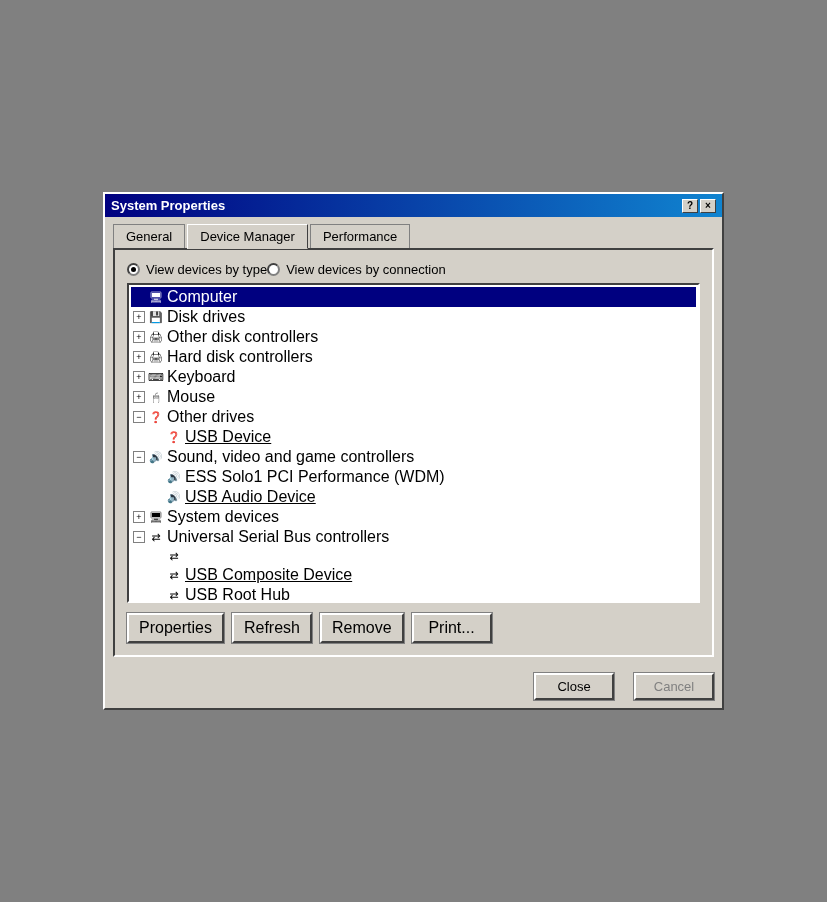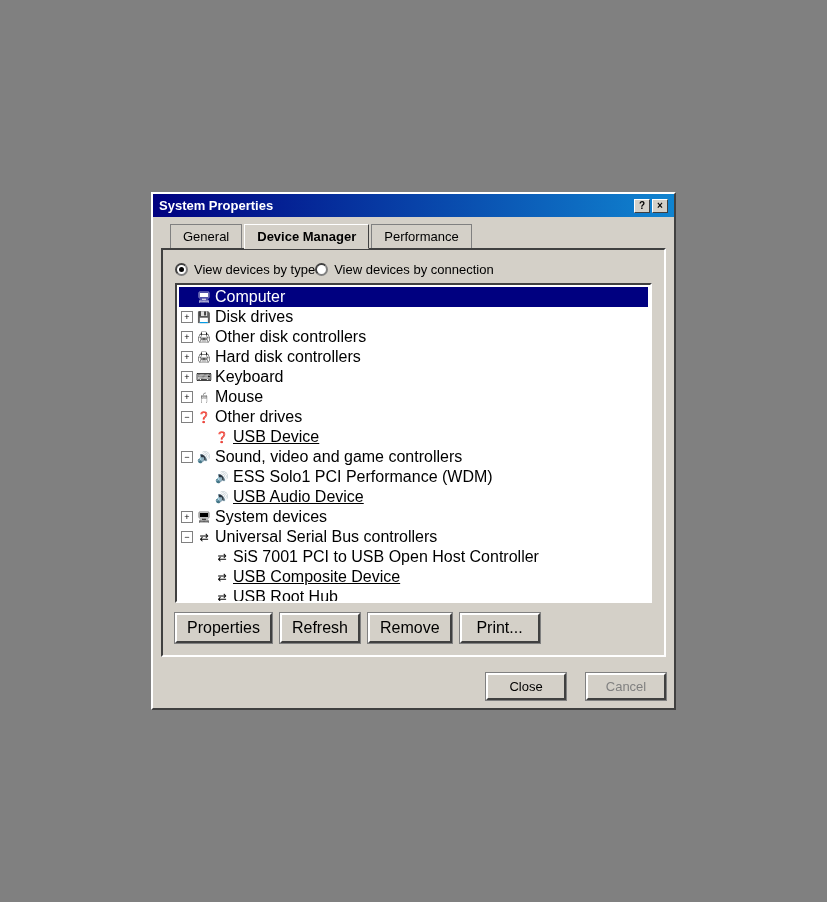--- a/index.html
+++ b/index.html
@@ -8,21 +8,21 @@
       display: flex;
       justify-content: center;
       align-items: center;
       width: 827px;
       height: 902px;
       font-family: 'Arial', sans-serif;
       font-size: 13px;
     }
 
     .dialog-window {
-      width: 525px;
+      width: 621px;
       background: #d4d0c8;
       border: 2px solid #ffffff;
       border-right-color: #404040;
       border-bottom-color: #404040;
       box-shadow: 1px 1px 0 #808080;
     }
 
     .title-bar {
       background: linear-gradient(to right, #000080, #1084d0);
       color: white;
@@ -58,21 +58,20 @@
     .dialog-body {
       padding: 6px 8px 8px 8px;
     }
 
     
     .tab-row {
       display: flex;
       gap: 0;
       margin-bottom: 0;
       position: relative;
-      margin-left: 9px;
     }
 
     .tab {
       padding: 4px 12px;
       background: #d4d0c8;
       border: 1px solid #808080;
       border-bottom: none;
       margin-right: 2px;
       cursor: pointer;
       position: relative;
@@ -80,21 +79,21 @@
       top: 1px;
     }
 
     .tab.active {
       background: #d4d0c8;
       border-color: #404040;
       border-top-color: #ffffff;
       border-left-color: #ffffff;
       border-bottom: 1px solid #d4d0c8;
       z-index: 2;
-      font-weight: bold;
+      font-weight: normal;
     }
 
     .tab-content {
       border: 2px solid #808080;
       border-top-color: #404040;
       border-left-color: #404040;
       border-right-color: #ffffff;
       border-bottom-color: #ffffff;
       background: #d4d0c8;
       padding: 12px;
@@ -367,21 +366,20 @@
 
         <div class="tree-item">
           <span class="expand-box">−</span>
           <span class="tree-icon">⇄</span>
           <span class="tree-label">Universal Serial Bus controllers</span>
         </div>
 
         <div class="tree-item" style="padding-left: 24px;">
           <span class="no-expand" style="width:8px; display:inline-block;"></span>
           <span class="tree-icon">⇄</span>
-          <span class="tree-label">SiS 7001 PCI to USB Open Host Controller</span>
         </div>
 
         <div class="tree-item" style="padding-left: 24px;">
           <span class="no-expand" style="width:8px; display:inline-block;"></span>
           <span class="tree-icon">⇄</span>
           <span class="tree-label underline">USB Composite Device</span>
         </div>
 
         <div class="tree-item" style="padding-left: 24px;">
           <span class="no-expand" style="width:8px; display:inline-block;"></span>

